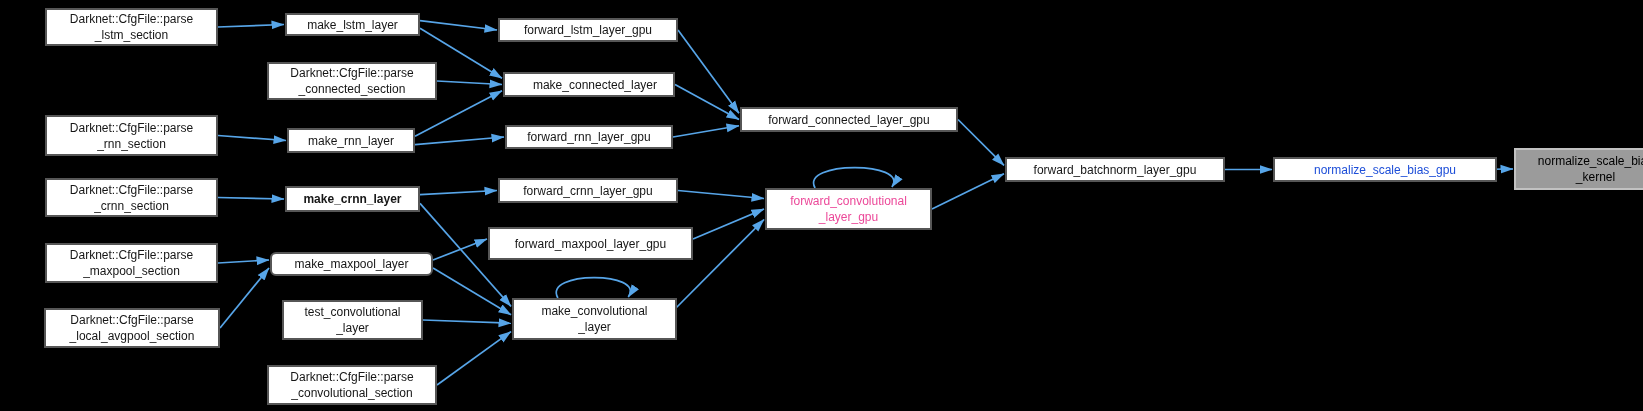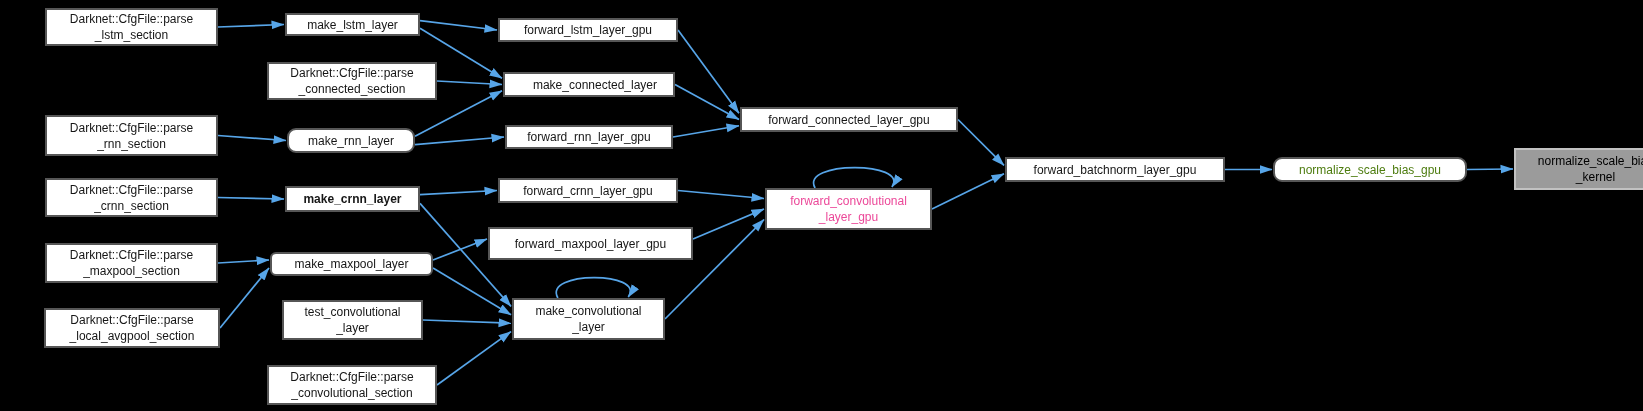--- a/index.html
+++ b/index.html
@@ -92,35 +92,35 @@
 _rnn_section</div>
       <div class="node" style="left: 5px; top: 178px; width: 173px; height: 39px; background: rgb(255, 255, 255); border-color: rgb(86, 86, 86); color: rgb(22, 22, 22);">Darknet::CfgFile::parse
 _crnn_section</div>
       <div class="node" style="left: 5px; top: 243px; width: 173px; height: 40px; background: rgb(255, 255, 255); border-color: rgb(86, 86, 86); color: rgb(22, 22, 22);">Darknet::CfgFile::parse
 _maxpool_section</div>
       <div class="node" style="left: 4px; top: 308px; width: 176px; height: 40px; background: rgb(255, 255, 255); border-color: rgb(86, 86, 86); color: rgb(22, 22, 22);">Darknet::CfgFile::parse
 _local_avgpool_section</div>
       <div class="node" style="left: 245px; top: 13px; width: 135px; height: 23px; background: rgb(255, 255, 255); border-color: rgb(86, 86, 86); color: rgb(22, 22, 22);">make_lstm_layer</div>
       <div class="node" style="left: 227px; top: 62px; width: 170px; height: 38px; background: rgb(255, 255, 255); border-color: rgb(86, 86, 86); color: rgb(22, 22, 22);">Darknet::CfgFile::parse
 _connected_section</div>
-      <div class="node" style="left: 247px; top: 128px; width: 128px; height: 25px; background: rgb(255, 255, 255); border-color: rgb(86, 86, 86); color: rgb(22, 22, 22); border-radius: 9px;">make_rnn_layer</div>
+      <div class="node" style="left: 247px; top: 128px; width: 128px; height: 25px; background: rgb(255, 255, 255); border-color: rgb(86, 86, 86); color: rgb(22, 22, 22);">make_rnn_layer</div>
       <div class="node" style="left: 245px; top: 186px; width: 135px; height: 26px; background: rgb(255, 255, 255); border-color: rgb(86, 86, 86); color: rgb(22, 22, 22); font-weight: bold;">make_crnn_layer</div>
       <div class="node" style="left: 230px; top: 252px; width: 163px; height: 24px; background: rgb(255, 255, 255); border-color: rgb(86, 86, 86); color: rgb(22, 22, 22); border-radius: 6px;">make_maxpool_layer</div>
       <div class="node" style="left: 242px; top: 300px; width: 141px; height: 40px; background: rgb(255, 255, 255); border-color: rgb(86, 86, 86); color: rgb(22, 22, 22);">test_convolutional
 _layer</div>
       <div class="node" style="left: 227px; top: 365px; width: 170px; height: 40px; background: rgb(255, 255, 255); border-color: rgb(86, 86, 86); color: rgb(22, 22, 22);">Darknet::CfgFile::parse
 _convolutional_section</div>
       <div class="node" style="left: 458px; top: 18px; width: 180px; height: 24px; background: rgb(255, 255, 255); border-color: rgb(86, 86, 86); color: rgb(22, 22, 22);">forward_lstm_layer_gpu</div>
       <div class="node" style="left: 463px; top: 72px; width: 172px; height: 25px; background: rgb(255, 255, 255); border-color: rgb(86, 86, 86); color: rgb(22, 22, 22); padding-left: 12px;">make_connected_layer</div>
       <div class="node" style="left: 465px; top: 125px; width: 168px; height: 24px; background: rgb(255, 255, 255); border-color: rgb(86, 86, 86); color: rgb(22, 22, 22);">forward_rnn_layer_gpu</div>
       <div class="node" style="left: 458px; top: 178px; width: 180px; height: 25px; background: rgb(255, 255, 255); border-color: rgb(86, 86, 86); color: rgb(22, 22, 22);">forward_crnn_layer_gpu</div>
       <div class="node" style="left: 448px; top: 227px; width: 205px; height: 33px; background: rgb(255, 255, 255); border-color: rgb(86, 86, 86); color: rgb(22, 22, 22);">forward_maxpool_layer_gpu</div>
-      <div class="node" style="left: 472px; top: 298px; width: 153px; height: 42px; background: rgb(255, 255, 255); border-color: rgb(86, 86, 86); color: rgb(22, 22, 22);">make_convolutional
+      <div class="node" style="left: 472px; top: 298px; width: 165px; height: 42px; background: rgb(255, 255, 255); border-color: rgb(86, 86, 86); color: rgb(22, 22, 22);">make_convolutional
 _layer</div>
       <div class="node" style="left: 700px; top: 107px; width: 218px; height: 25px; background: rgb(255, 255, 255); border-color: rgb(86, 86, 86); color: rgb(22, 22, 22);">forward_connected_layer_gpu</div>
       <div class="node" style="left: 725px; top: 188px; width: 167px; height: 42px; background: rgb(255, 255, 255); border-color: rgb(86, 86, 86); color: #ec4899; text-align: center;">forward_convolutional
 _layer_gpu</div>
       <div class="node" style="left: 965px; top: 157px; width: 220px; height: 25px; background: rgb(255, 255, 255); border-color: rgb(86, 86, 86); color: rgb(22, 22, 22); text-align: right;">forward_batchnorm_layer_gpu</div>
-      <div class="node" style="left: 1233px; top: 157px; width: 194px; height: 25px; background: rgb(255, 255, 255); border-color: rgb(86, 86, 86); color: #4d7c0f; border-radius: 9px;">normalize_scale_bias_gpu</div>
+      <div class="node" style="left: 1233px; top: 157px; width: 224px; height: 25px; background: rgb(255, 255, 255); border-color: rgb(86, 86, 86); color: #1d4ed8;">normalize_scale_bias_gpu</div>
       <div class="node highlight" style="left: 1474px; top: 148px; width: 163px; height: 42px; background: rgb(155, 155, 155); border-color: rgb(194, 194, 194); color: rgb(0, 0, 0);">normalize_scale_bias
 _kernel</div>
     </div>
 </div>
 
 </body></html>

